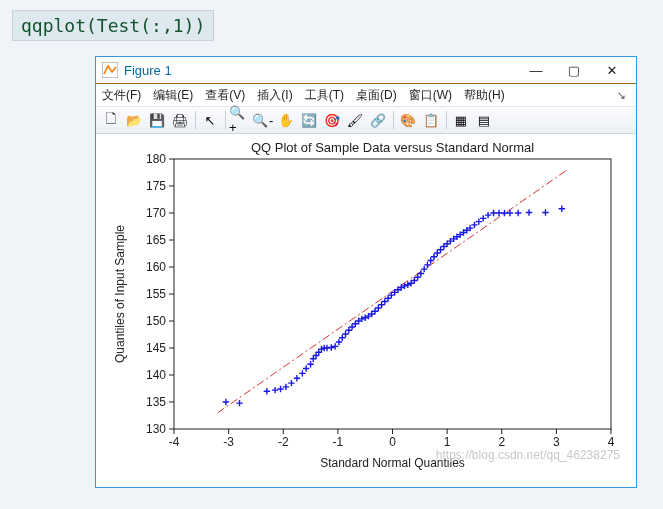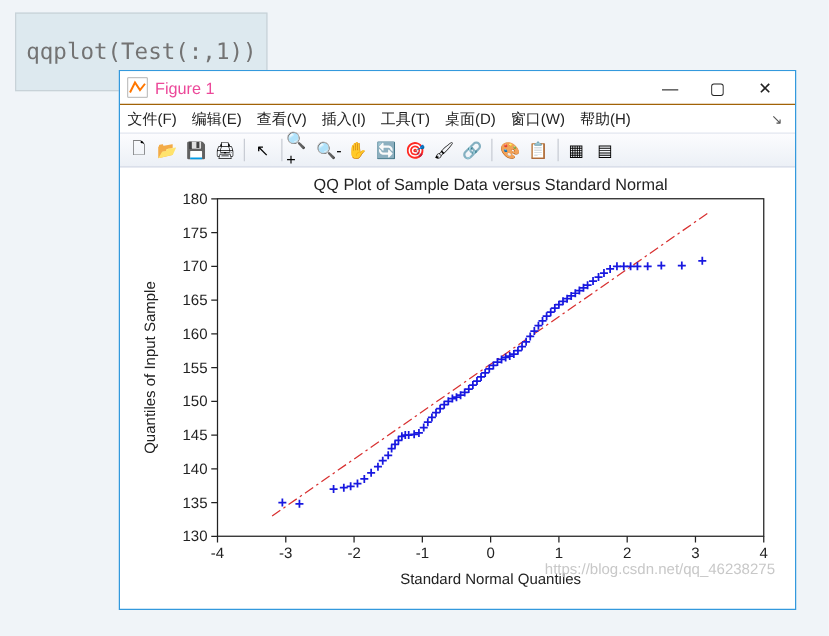--- a/index.html
+++ b/index.html
@@ -1,20 +1,20 @@
 <!DOCTYPE html>
 <html><head>
 <meta charset="utf-8">
 <style>
   body { margin:0; padding:0; font-family: "Segoe UI", Tahoma, sans-serif; font-size:12px; background:#f0f4f8; width:663px; height:509px; position:relative; }
-  .code-block { margin:10px 12px; display:inline-block; background:#dde9ef; border:1px solid #c8d2d8; padding:20px 8px; font-size:18px; font-family:Consolas, monospace; color:#737373; }
+  .code-block { margin:10px 12px; display:inline-block; background:#dde9ef; border:1px solid #c8d2d8; padding:4px 8px; font-size:18px; font-family:Consolas, monospace; color:#14532d; }
   .figwin { position:absolute; left:95px; top:56px; width:540px; height:430px; background:#fff; border:1px solid #3399dd; }
   .titlebar { height:26px; background:#fff; display:flex; align-items:center; padding:0 6px; }
   .app-ico { width:16px; height:16px; margin-right:6px; display:flex; align-items:center; justify-content:center; }
-  .title-txt { font-size:13px; color:#ec4899; }
+  .title-txt { font-size:13px; color:#0369a1; }
   .win-ctrls { margin-left:auto; display:flex; gap:2px; }
   .win-btn { width:36px; height:22px; display:flex; align-items:center; justify-content:center; font-size:13px; color:#222; }
   .menubar { height:22px; display:flex; align-items:center; padding:0 6px; font-size:12px; color:#222; border-top:1px solid #a16207; }
   .menu-item { margin-right:12px; white-space:nowrap; }
   .arrow-ico { margin-left:auto; font-size:11px; color:#555; padding-right:4px; }
   .toolbar { height:26px; display:flex; align-items:center; padding:0 4px; background:linear-gradient(#fcfcfe,#ecf0f6); border-top:1px solid #e2e6ef; border-bottom:1px solid #cfd6e3; }
   .tool-btn { width:22px; height:22px; display:flex; align-items:center; justify-content:center; font-size:13px; margin-right:1px; }
   .tool-sep { width:1px; height:18px; background:#c8ccd4; margin:0 3px; }
   .plot-area { position:absolute; left:10px; top:80px; right:10px; bottom:10px; background:#fff; }
   svg.chart { width:100%; height:100%; display:block; }

